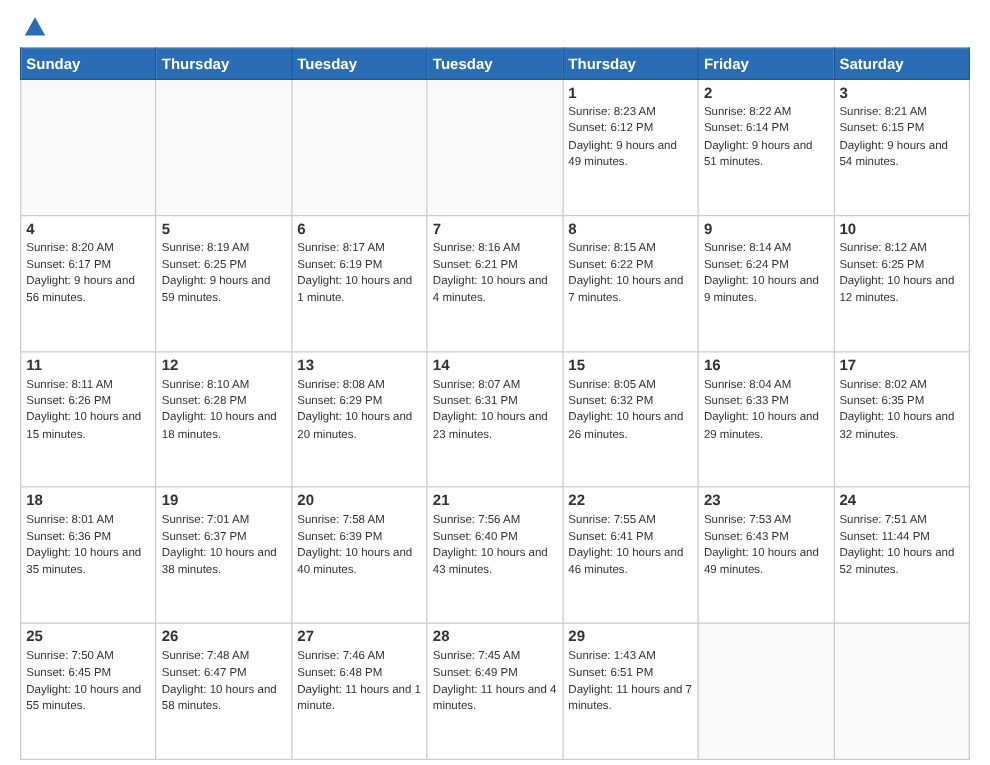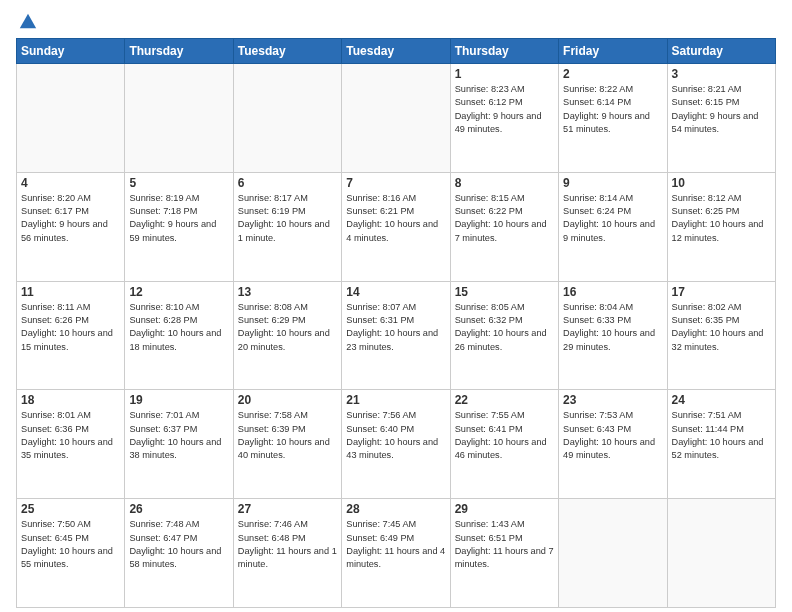--- a/index.html
+++ b/index.html
@@ -157,21 +157,21 @@
           <td>
             <span class="day-num">4</span>
             <div class="day-info">Sunrise: 8:20 AM
 Sunset: 6:17 PM
 Daylight: 9 hours
 and 56 minutes.</div>
           </td>
           <td>
             <span class="day-num">5</span>
             <div class="day-info">Sunrise: 8:19 AM
-Sunset: 7:18 PM
+Sunset: 6:25 PM
 Daylight: 9 hours
 and 59 minutes.</div>
           </td>
           <td>
             <span class="day-num">6</span>
             <div class="day-info">Sunrise: 8:17 AM
 Sunset: 6:19 PM
 Daylight: 10 hours
 and 1 minute.</div>
           </td>

